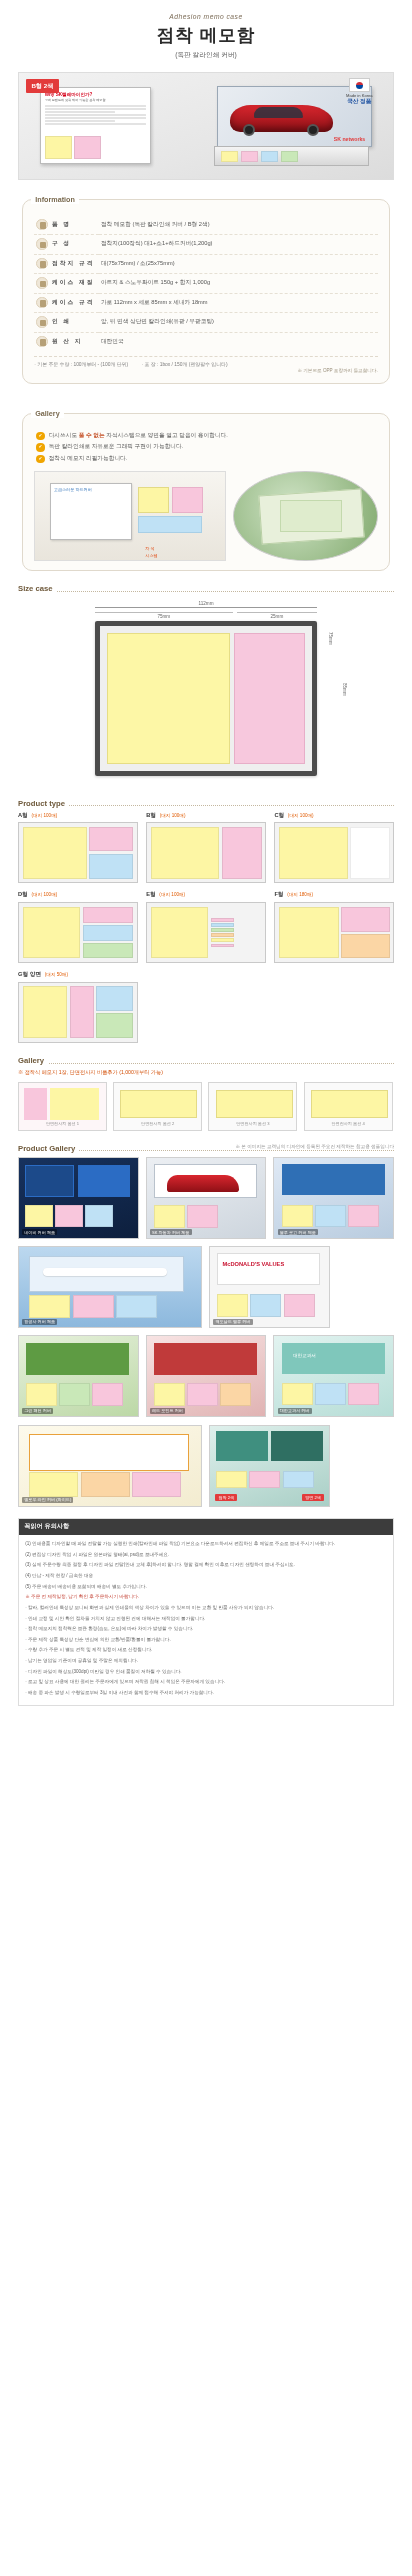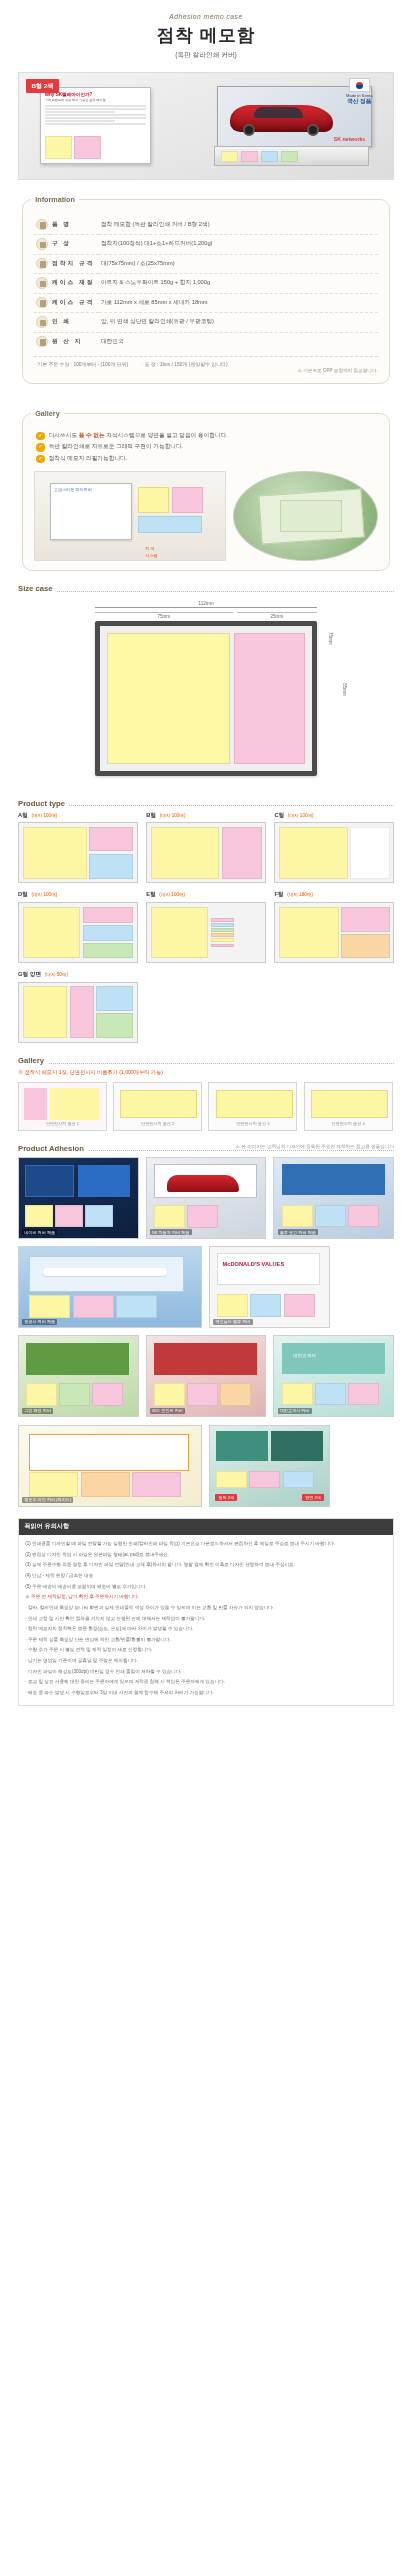--- a/index.html
+++ b/index.html
@@ -526,21 +526,21 @@
       <div class="lbl" style="top:auto;bottom:3.1px;transform:translateX(-50%);">단면전사지 옵션 3</div>
     </div>
     <div class="opt-card">
       <div style="position:absolute;left:6.2px;top:7.2px;width:77px;height:28px;background:#fdf6a4;border:0.5px solid #e3da85;"></div>
       <div class="lbl" style="top:auto;bottom:3.1px;transform:translateX(-50%);">단면전사지 옵션 4</div>
     </div>
   </div>
 
   <div class="sec-title">
     <span class="dots"></span>
-    <span class="lbl">Product Adhesion</span>
+    <span class="lbl">Product Gallery</span>
     <span class="note">※ 본 이미지는 고객님의 디자인에 등록된 주요건 제작하는 참고용 샘플입니다</span>
   </div>
   <div class="gallery">
 
     <div class="g-row">
       <div class="g-item" style="background:linear-gradient(160deg,#17325e,#0d1f3d);">
         <div style="position:absolute;left:6.2px;top:7.2px;width:49px;height:32px;background:#1c4a8a;border:0.5px solid #2b6cc4;"></div>
         <div style="position:absolute;left:59px;top:7.2px;width:52px;height:32px;background:#2b6cc4;"></div>
         <div style="position:absolute;left:6.2px;bottom:11.3px;display:flex;gap:2.1px;">
           <span class="pad pad-yellow" style="width:28px;height:21.6px"></span>

